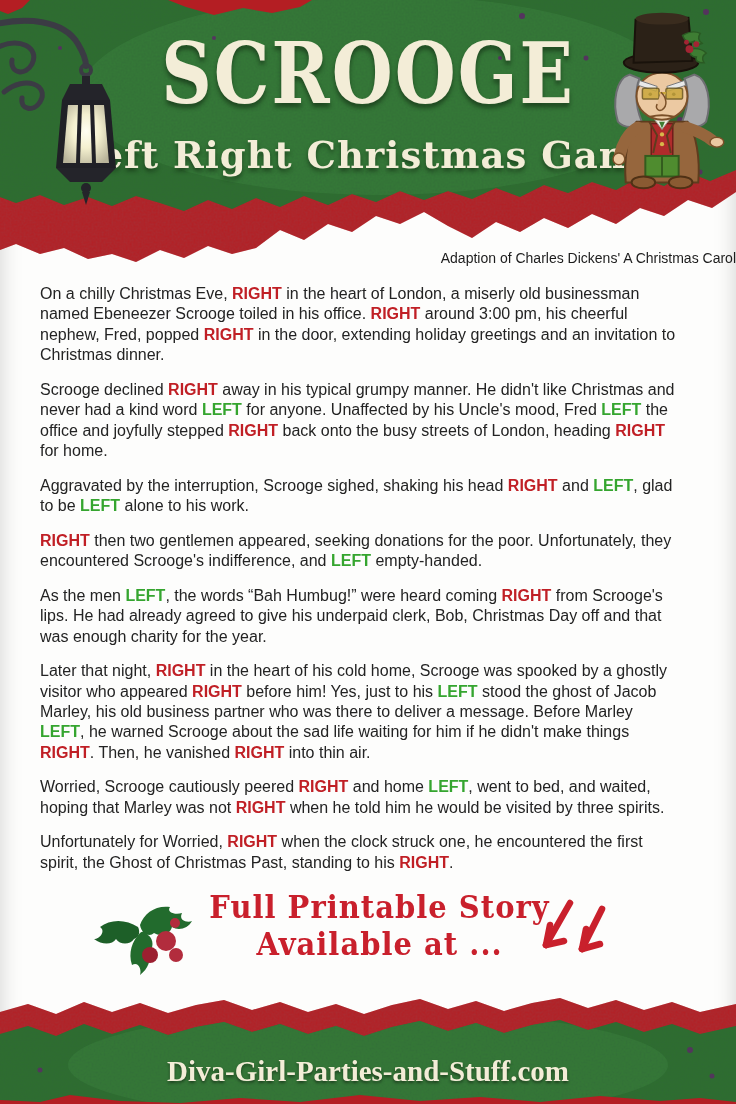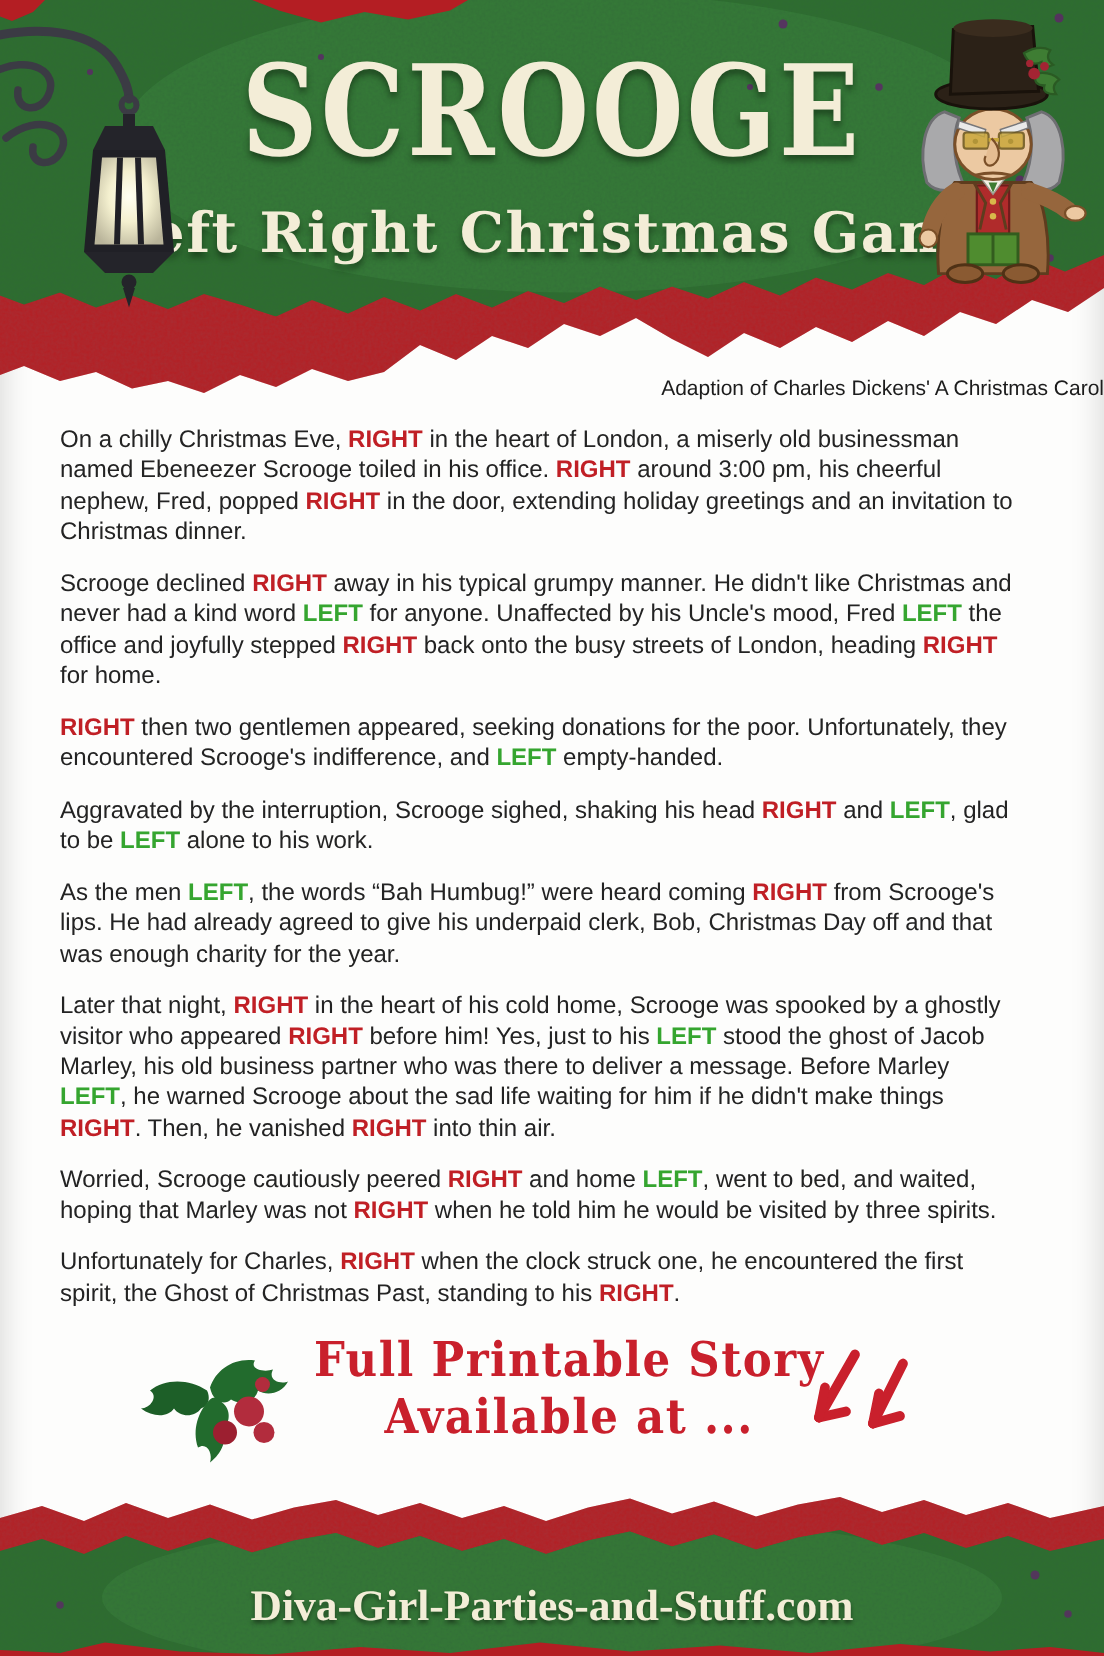--- a/index.html
+++ b/index.html
@@ -186,26 +186,26 @@
       <h1>SCROOGE</h1>
       <h2>Left Right Christmas Game</h2>
     </div>
   </header>
 
   <main>
     <p class="attribution">Adaption of Charles Dickens' A Christmas Carol</p>
     <section class="story">
         <p><span>On a chilly Christmas Eve, </span><span class="kw right">RIGHT</span><span> in the heart of London, a miserly old businessman named Ebeneezer Scrooge toiled in his office. </span><span class="kw right">RIGHT</span><span> around 3:00 pm, his cheerful nephew, Fred, popped </span><span class="kw right">RIGHT</span><span> in the door, extending holiday greetings and an invitation to Christmas dinner.</span></p>
         <p><span>Scrooge declined </span><span class="kw right">RIGHT</span><span> away in his typical grumpy manner. He didn't like Christmas and never had a kind word </span><span class="kw left">LEFT</span><span> for anyone.  Unaffected by his Uncle's mood, Fred </span><span class="kw left">LEFT</span><span> the office and joyfully stepped </span><span class="kw right">RIGHT</span><span> back onto the busy streets of London, heading </span><span class="kw right">RIGHT</span><span> for home.</span></p>
+        <p><span>Aggravated by the interruption, Scrooge sighed, shaking his head </span><span class="kw right">RIGHT</span><span> and </span><span class="kw left">LEFT</span><span>, glad to be </span><span class="kw left">LEFT</span><span> alone to his work.</span></p>
         <p><span class="kw right">RIGHT</span><span> then two gentlemen appeared, seeking donations for the poor. Unfortunately, they encountered Scrooge's indifference, and </span><span class="kw left">LEFT</span><span> empty-handed.</span></p>
-        <p><span>Aggravated by the interruption, Scrooge sighed, shaking his head </span><span class="kw right">RIGHT</span><span> and </span><span class="kw left">LEFT</span><span>, glad to be </span><span class="kw left">LEFT</span><span> alone to his work.</span></p>
         <p><span>As the men </span><span class="kw left">LEFT</span><span>, the words “Bah Humbug!” were heard coming </span><span class="kw right">RIGHT</span><span> from Scrooge's lips. He had already agreed to give his underpaid clerk, Bob, Christmas Day off and that was enough charity for the year.</span></p>
         <p><span>Later that night, </span><span class="kw right">RIGHT</span><span> in the heart of his cold home, Scrooge was spooked by a ghostly visitor who appeared </span><span class="kw right">RIGHT</span><span> before him! Yes, just to his </span><span class="kw left">LEFT</span><span> stood the ghost of Jacob Marley, his old business partner who was there to deliver a message. Before Marley </span><span class="kw left">LEFT</span><span>, he warned Scrooge about the sad life waiting for him if he didn't make things </span><span class="kw right">RIGHT</span><span>. Then, he vanished </span><span class="kw right">RIGHT</span><span> into thin air.</span></p>
         <p><span>Worried, Scrooge cautiously peered </span><span class="kw right">RIGHT</span><span> and home </span><span class="kw left">LEFT</span><span>, went to bed, and waited, hoping that Marley was not </span><span class="kw right">RIGHT</span><span> when he told him he would be visited by three spirits.</span></p>
-        <p><span>Unfortunately for Charles, </span><span class="kw right">RIGHT</span><span> when the clock struck one, he encountered the first spirit, the Ghost of Christmas Past, standing to his </span><span class="kw right">RIGHT</span><span>.</span></p>
+        <p><span>Unfortunately for Worried, </span><span class="kw right">RIGHT</span><span> when the clock struck one, he encountered the first spirit, the Ghost of Christmas Past, standing to his </span><span class="kw right">RIGHT</span><span>.</span></p>
       </section>
 
     <section class="cta">
       <svg class="holly" width="140" height="92" viewBox="0 0 140 92">
         <g fill="#226b2d">
           <path d="M62,40 C66,28 78,20 92,22 C88,28 98,30 104,28 C100,36 110,38 114,36 C110,44 100,46 94,42 C92,50 82,52 76,48 C72,52 64,50 62,40 Z"></path>
           <path d="M60,42 C48,34 32,34 22,42 C28,46 22,54 16,54 C24,60 34,60 38,54 C42,60 52,60 56,54 C62,52 62,46 60,42 Z" fill="#1d5f28"></path>
           <path d="M62,48 C54,56 50,68 54,80 C60,76 64,84 62,90 C70,84 74,74 70,68 C76,64 76,54 70,50 C68,46 64,46 62,48 Z"></path>
         </g>
         <circle cx="97" cy="38" r="5" fill="#b22c3d"></circle>

